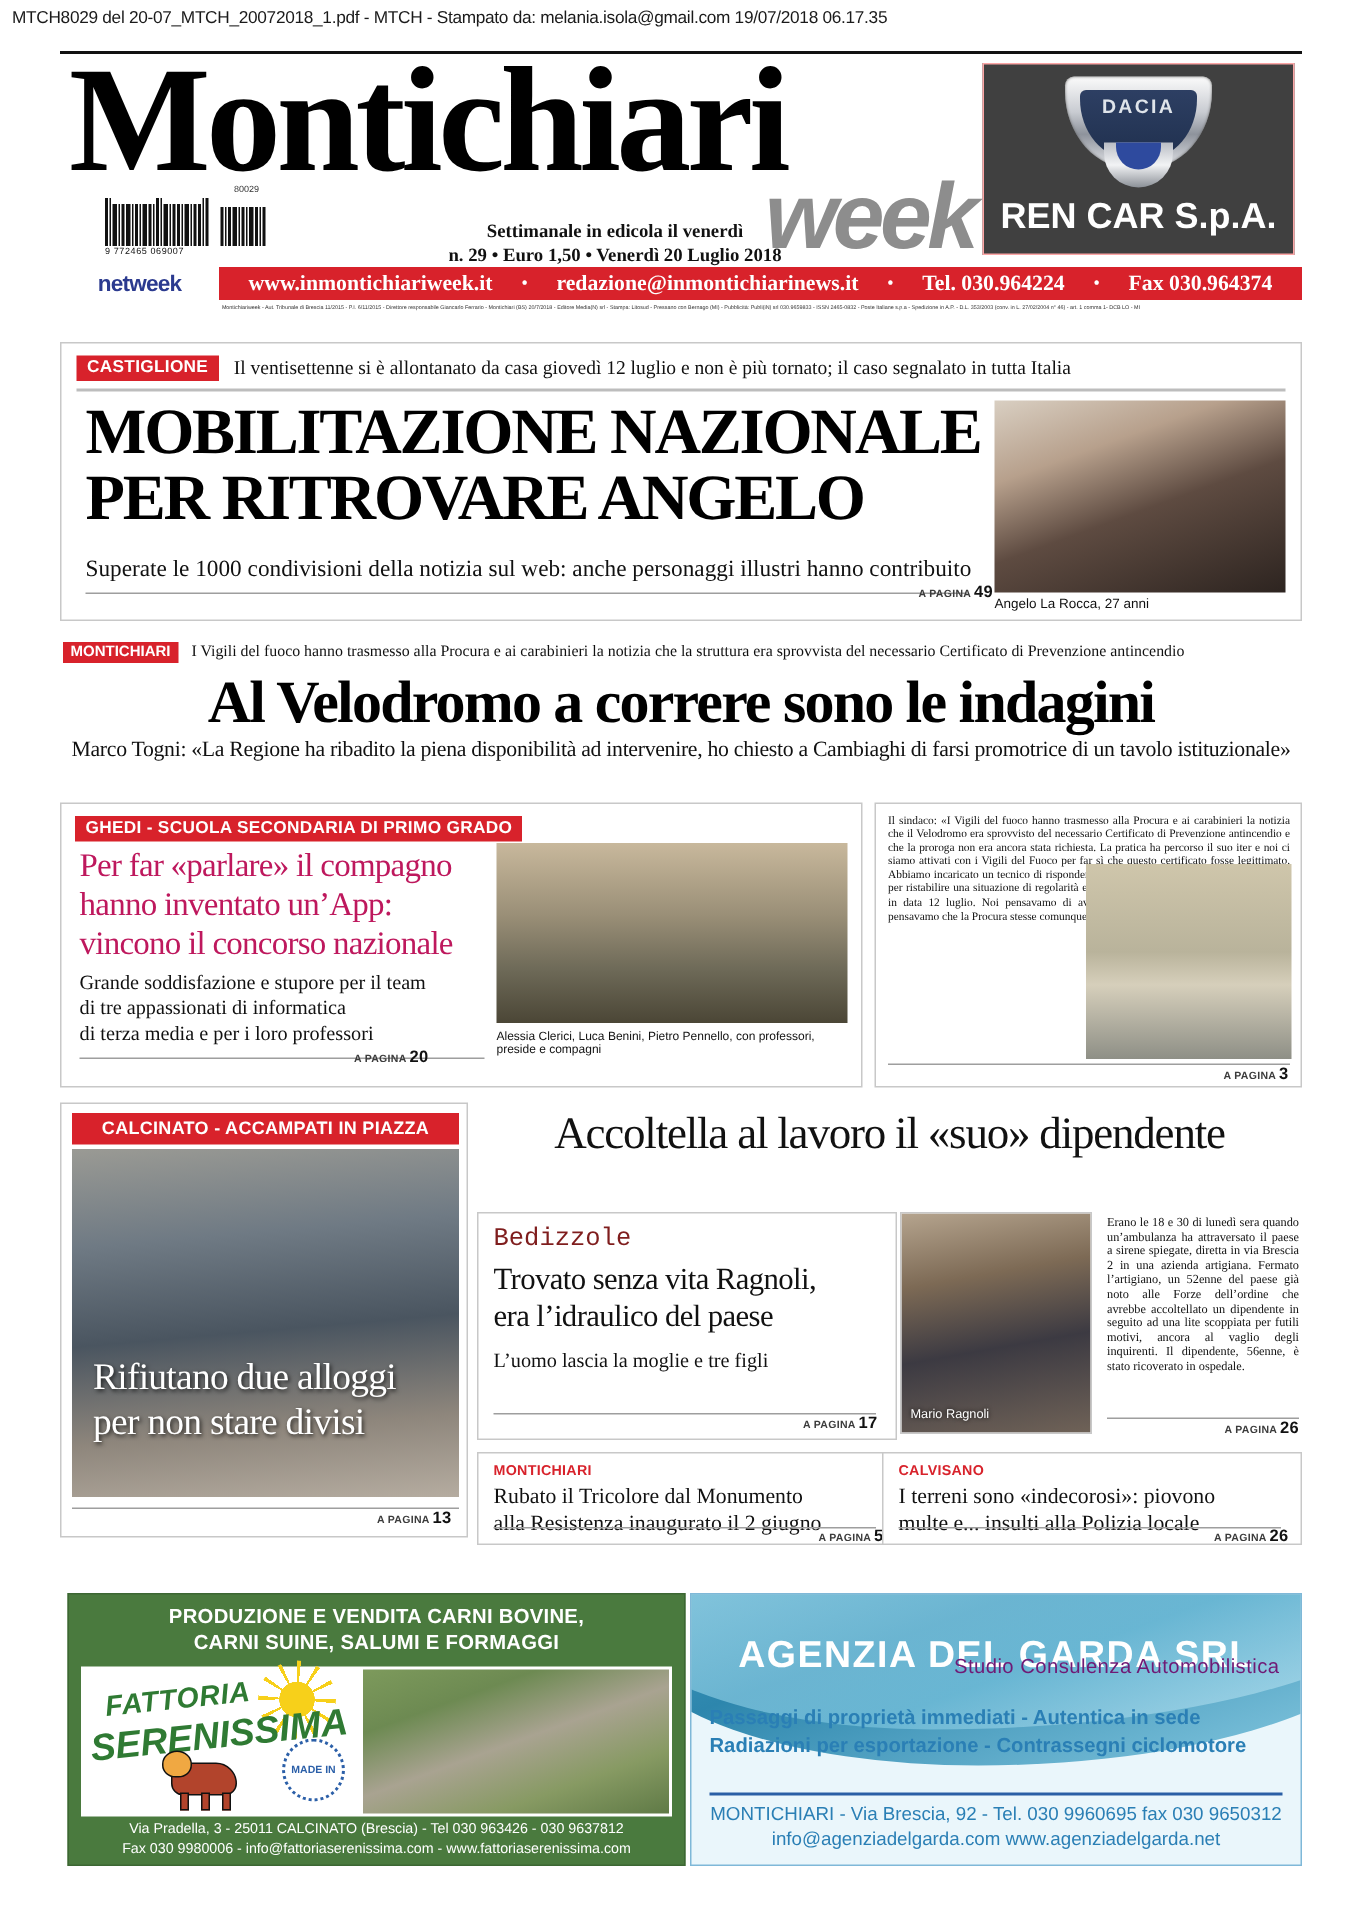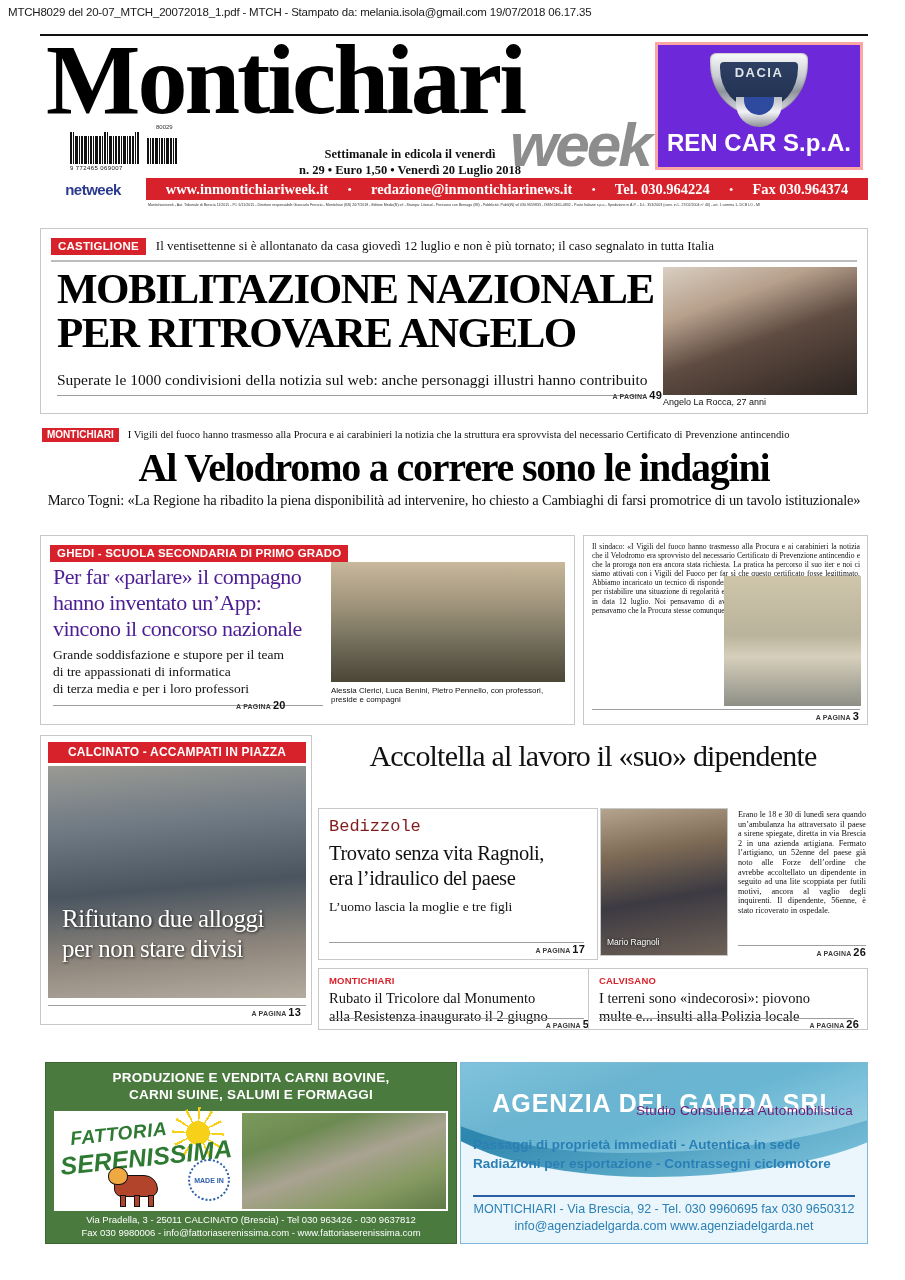--- a/index.html
+++ b/index.html
@@ -53,21 +53,21 @@
   .mast-sub {
     position: absolute; left: 205px; top: 110px; width: 330px;
     text-align: center;
     font-family: "Liberation Serif", serif; font-weight: 700;
     font-size: 12.5px; line-height: 16px; color: #111;
   }
 
   
   .dacia-box {
     position: absolute; left: 655px; top: 42px; width: 208px; height: 128px;
-    background: #6d28d9; border: 3px solid #fca5a5;
+    background: #404040; border: 1px solid #fca5a5;
   }
   .dacia-badge {
     position:absolute; left:50%; top:8px; transform:translateX(-50%);
     width: 98px; height: 78px;
   }
   .dacia-badge .shield {
     position:absolute; left:0; top:0; width:98px; height:62px;
     background: linear-gradient(180deg,#fbfbfb 0%,#c9ccd2 38%,#8e939c 62%,#e9ebee 100%);
     border-radius: 6px 6px 46px 46px / 6px 6px 52px 52px;
     box-shadow: inset 0 0 2px #666;
@@ -188,21 +188,21 @@
     font-family:"Liberation Serif",serif; font-size:14.5px; color:#111;
     text-align:center; letter-spacing:-0.2px;
   }
 
   
   #ghedi { left:40px; top:535px; width:535px; height:190px; }
   #ghedi .kbar{ position:absolute; left:9px; top:7px; }
   #ghedi .hl{
     position:absolute; left:12px; top:28px; width:265px;
     font-family:"Liberation Serif",serif; font-size:22px; line-height:26px;
-    letter-spacing:-0.5px; color:#4c1d95;
+    letter-spacing:-0.5px; color:#be185d;
   }
   #ghedi .sub{
     position:absolute; left:12px; top:110px; width:280px;
     font-family:"Liberation Serif",serif; font-size:13.5px; line-height:17px; color:#111;
   }
   #ghedi .frule{ position:absolute; left:12px; top:169px; width:270px; height:1px; background:#9e9e9e; }
   #ghedi .pg{ position:absolute; left:195px; top:163px; }
   #ghedi .ph{ position:absolute; left:290px; top:26px; width:234px; height:120px; }
   #ghedi .cap{
     position:absolute; left:290px; top:150px; width:240px;

